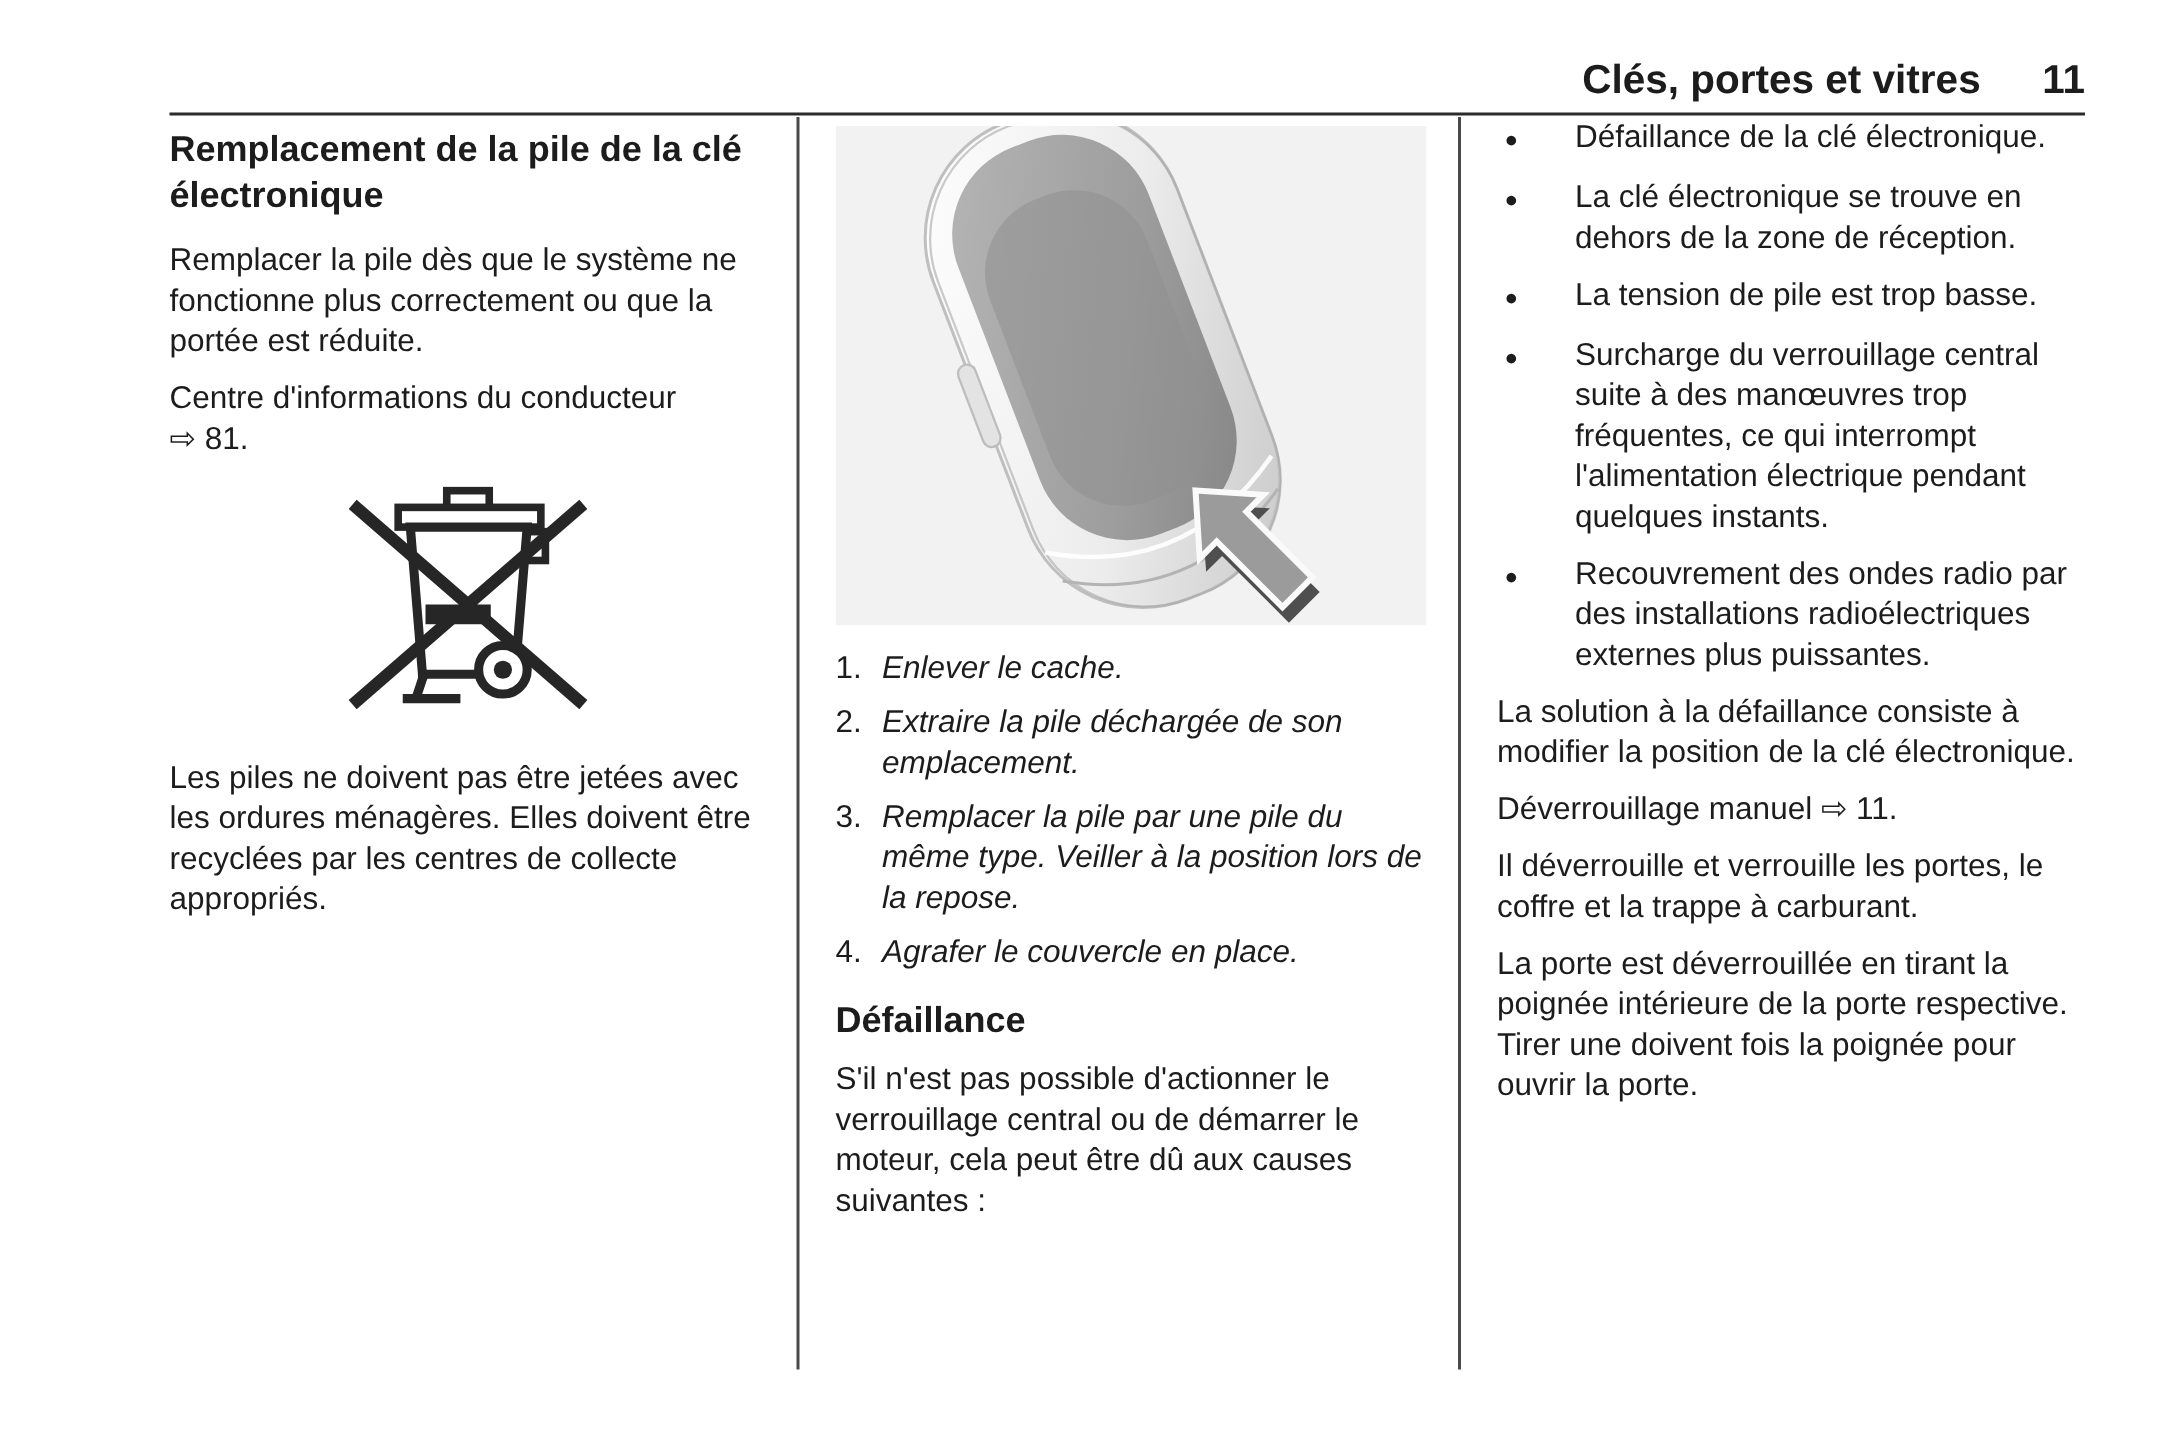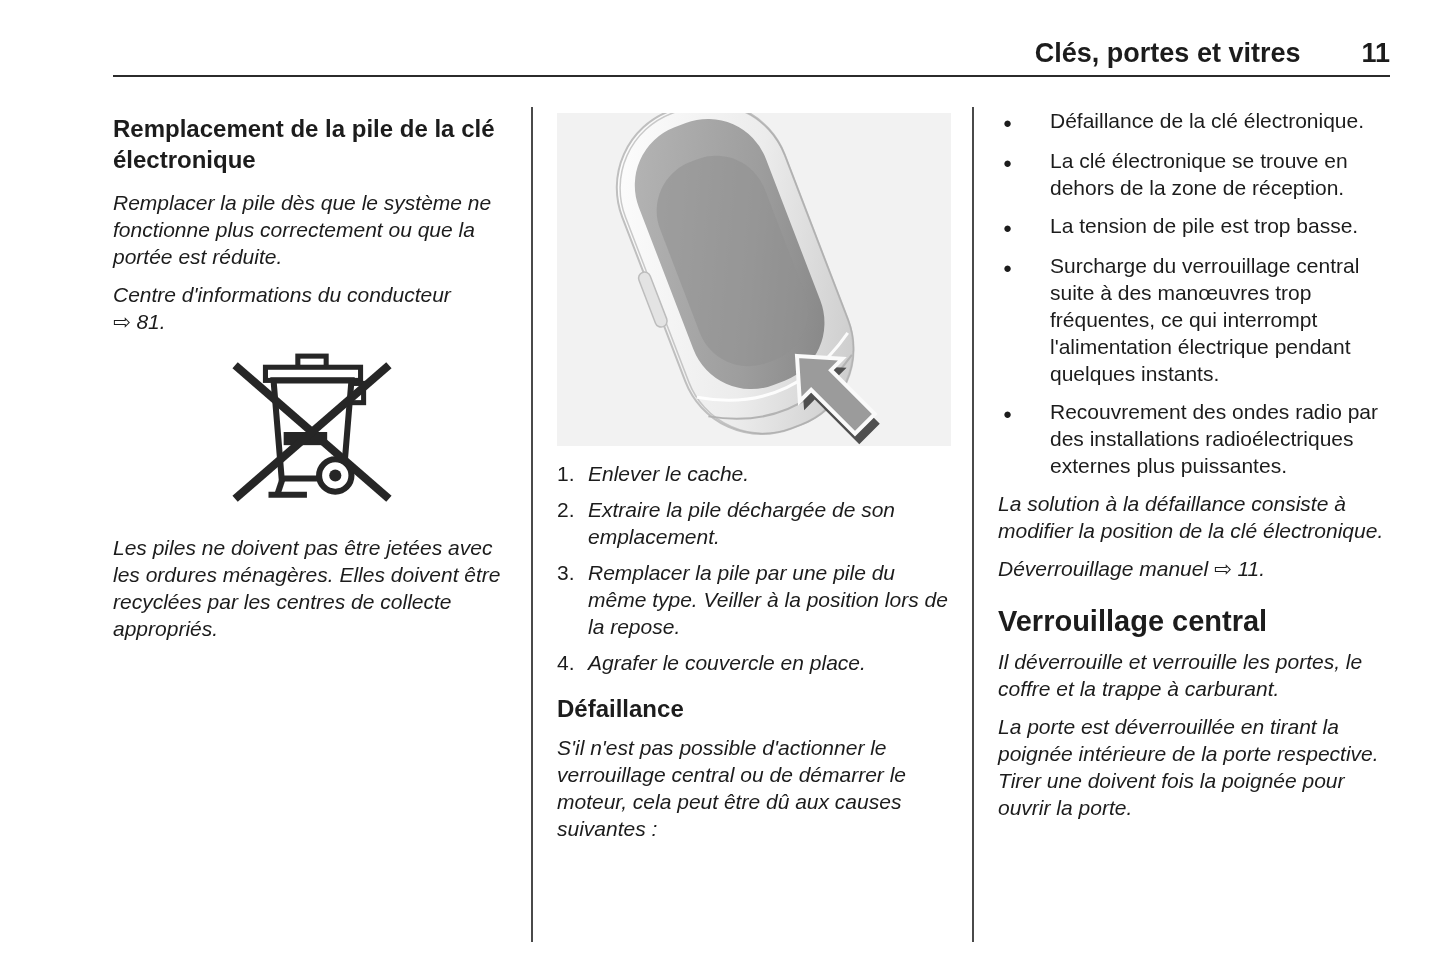--- a/index.html
+++ b/index.html
@@ -8,40 +8,40 @@
     font-family:"Liberation Sans","DejaVu Sans",sans-serif;
     color:#1c1c1c;overflow:hidden;position:relative;
   }
   .page{position:absolute;inset:0;}
   
   .header{
     position:absolute;top:38px;left:113px;right:55px;
     display:flex;justify-content:flex-end;align-items:baseline;
     font-weight:bold;font-size:27px;
   }
-  .header .page-num{margin-left:61px;}
+  .header .page-num{margin-left:41px;}
   .header-rule{
     position:absolute;top:75px;left:113px;right:55px;height:2px;background:#2b2b2b;
   }
   
   .columns{
-    position:absolute;top:107px;left:113px;right:53px;
+    position:absolute;top:78px;left:113px;right:53px;
     display:flex;min-height:835px;
   }
   .col{flex:0 0 auto;}
   .col-left{width:398px;}
   .col-mid{width:394px;}
   .col-right{width:394px;}
   .col-sep{width:2px;background:#4a4a4a;}
   .gap-a{width:20px;} .gap-b{width:24px;} .gap-c{width:21px;}
   
   h2{font-size:24px;line-height:31px;margin:6px 0 14px 0;font-weight:bold;}
   h3{font-size:24px;line-height:30px;margin:18px 0 10px 0;font-weight:bold;}
   h1.section{font-size:29px;line-height:34px;margin:22px 0 10px 0;font-weight:bold;}
-  p{font-size:21px;line-height:27px;margin:0 0 11px 0;hyphens:auto;font-style:italic;-webkit-hyphens:auto;}
+  p{font-size:21px;line-height:27px;margin:0 0 11px 0;hyphens:auto;-webkit-hyphens:auto;}
   .step{display:flex;font-size:21px;line-height:27px;margin:0 0 9px 0;}
   .step-num{width:31px;flex-shrink:0;}
   .step-text{flex:1;hyphens:auto;font-style:italic;-webkit-hyphens:auto;}
   .bullet-item{display:flex;font-size:21px;line-height:27px;margin:0 0 11px 0;}
   .bullet-marker{width:47px;flex-shrink:0;font-size:15px;padding-top:2px;padding-left:5px;}
   .bullet-text{flex:1;hyphens:auto;-webkit-hyphens:auto;}
   .wrench{width:26px;height:26px;vertical-align:-6px;margin:0 2px;}
   .fig{width:394px;height:333px;margin:6px 0 10px 0;}
   .weee{display:block;width:172px;height:172px;margin:10px auto 16px auto;}
   .ref{white-space:nowrap;}
@@ -164,19 +164,18 @@
       </div>
       <div class="bullet-item">
         <span class="bullet-marker">●</span>
         <span class="bullet-text">Recouvrement des ondes radio par des installations radioélectriques externes plus puissantes.</span>
       </div>
 
       <p>La solution à la défaillance consiste à modifier la position de la clé électronique.</p>
       <p><span>Déverrouillage manuel</span>
         <span class="ref">⇨ 11.</span></p>
 
-      <h1 class="section">Verrouillage central</h1>
       <p>Il déverrouille et verrouille les portes, le coffre et la trappe à carburant.</p>
       <p>La porte est déverrouillée en tirant la poignée intérieure de la porte respective. Tirer une doivent fois la poignée pour ouvrir la porte.</p>
     </div>
 
   </div>
 </div>
 
 </body></html>

